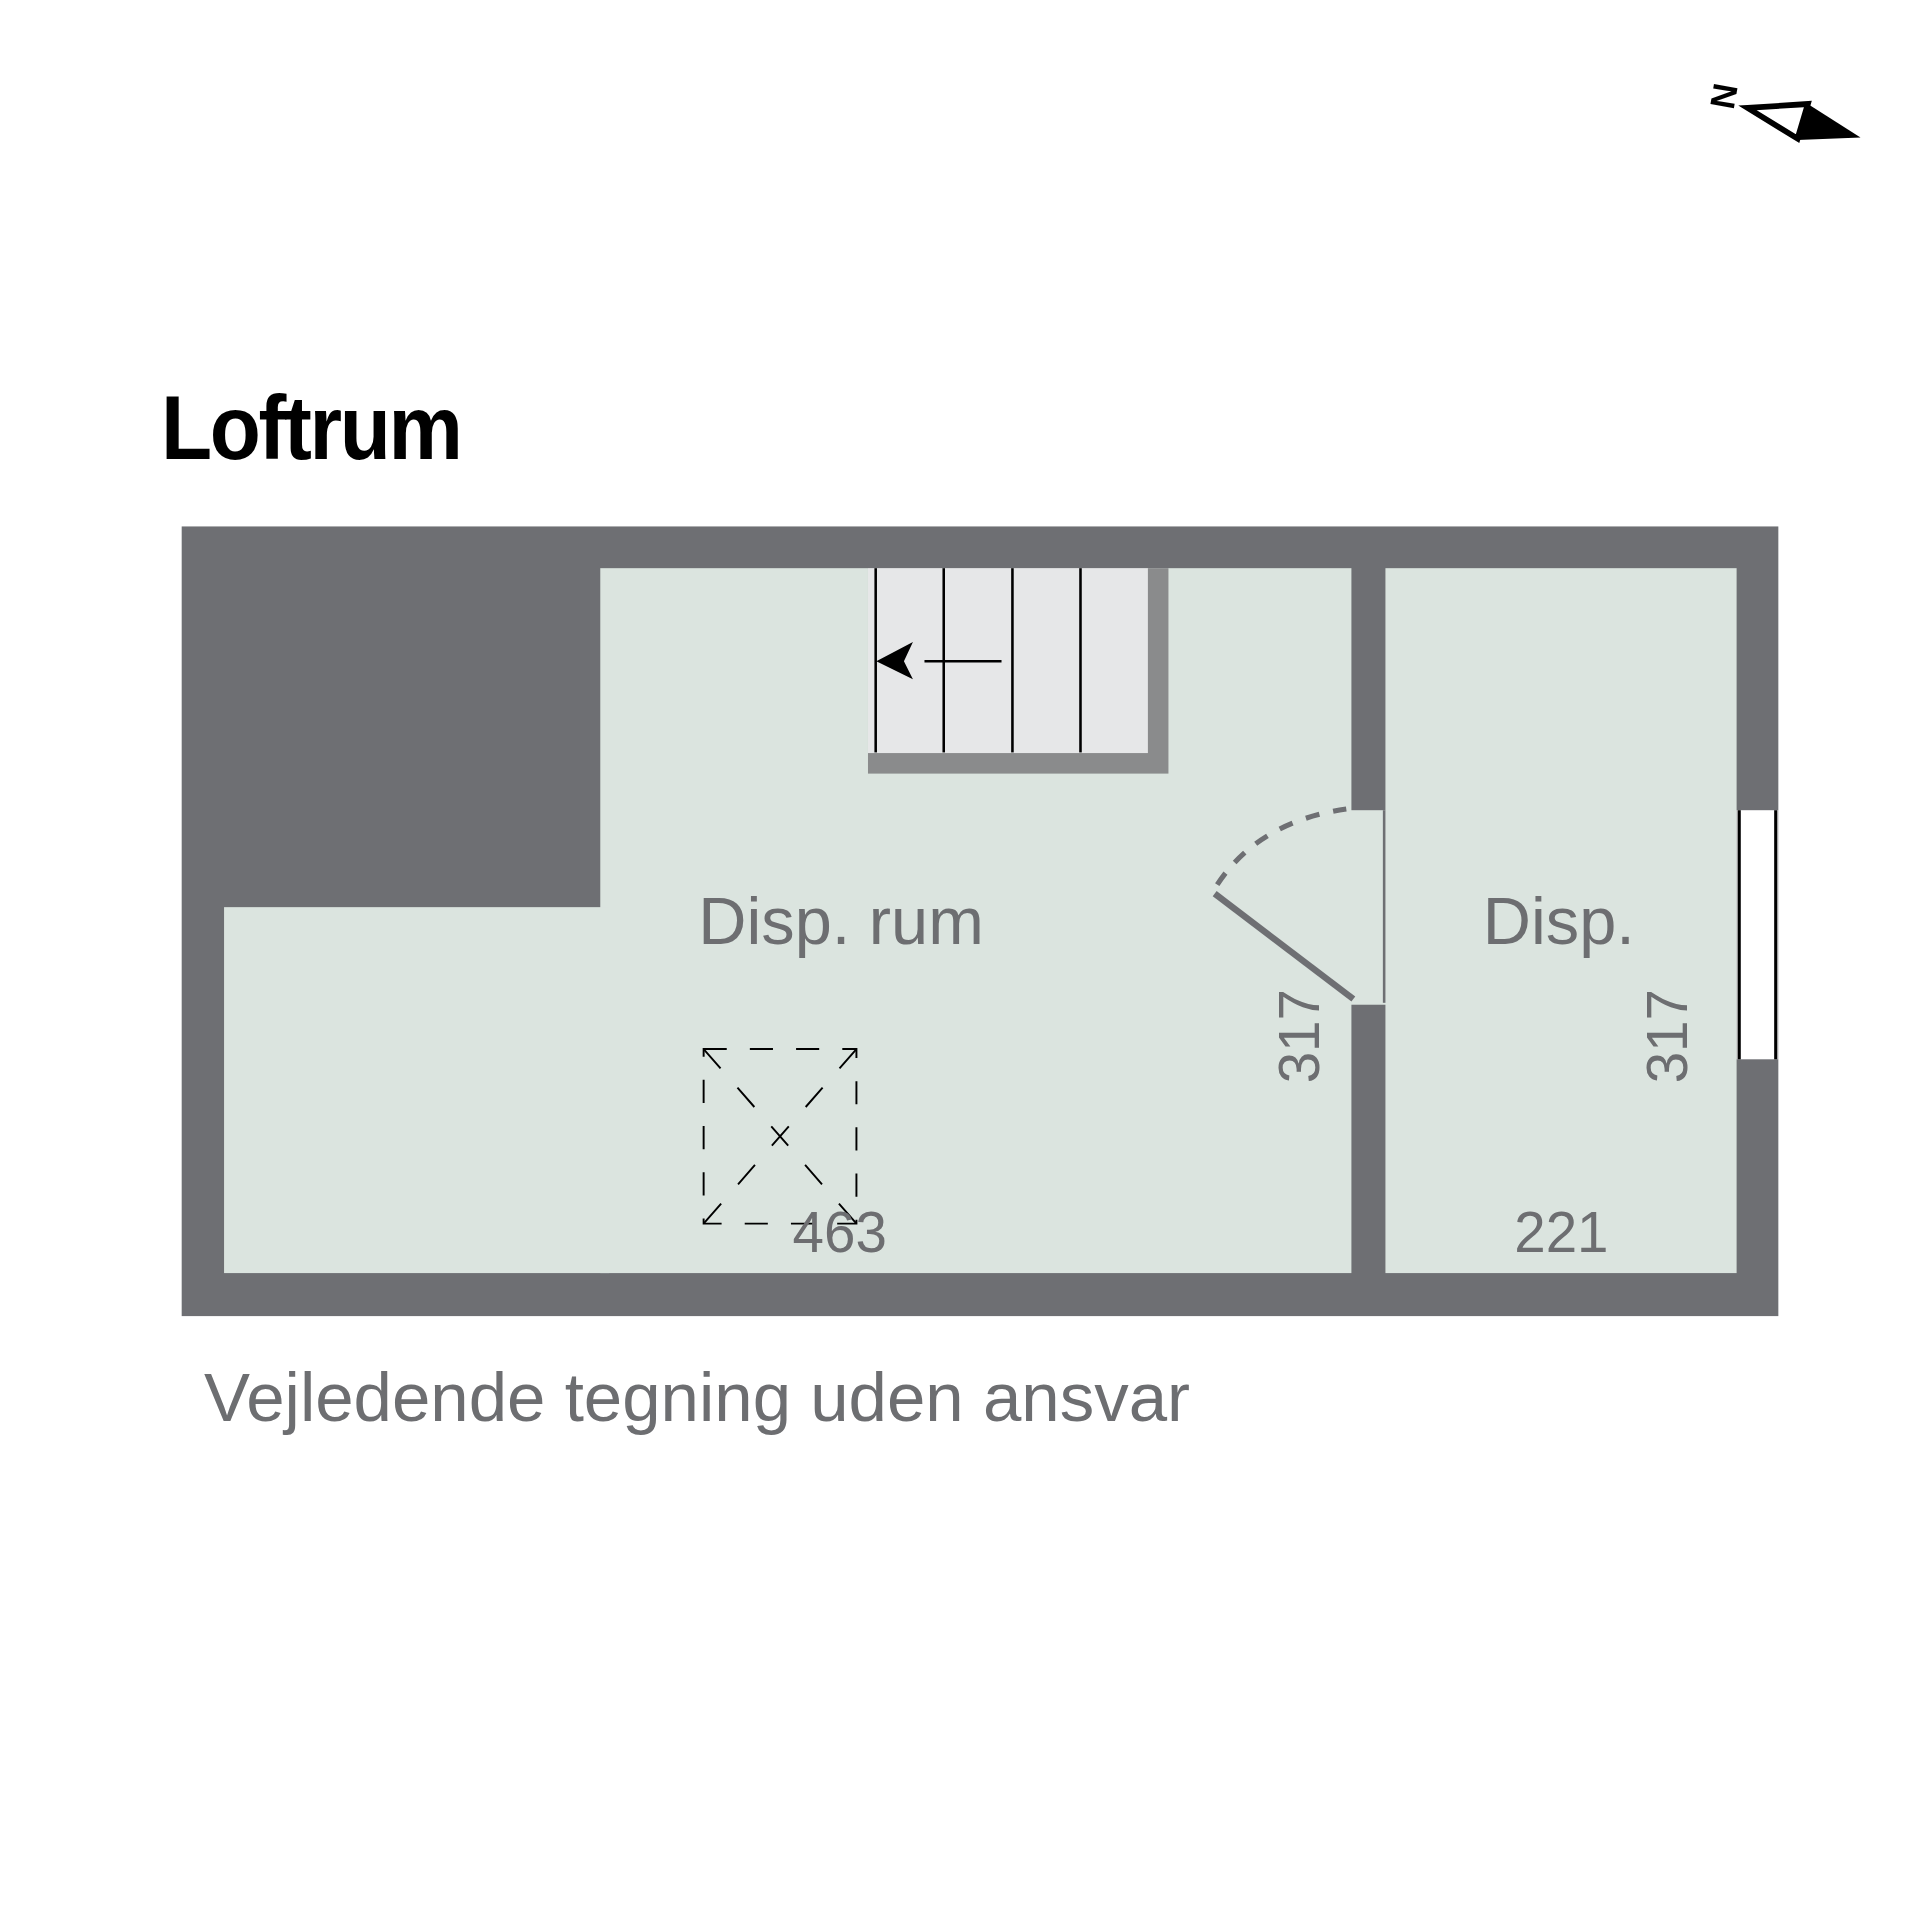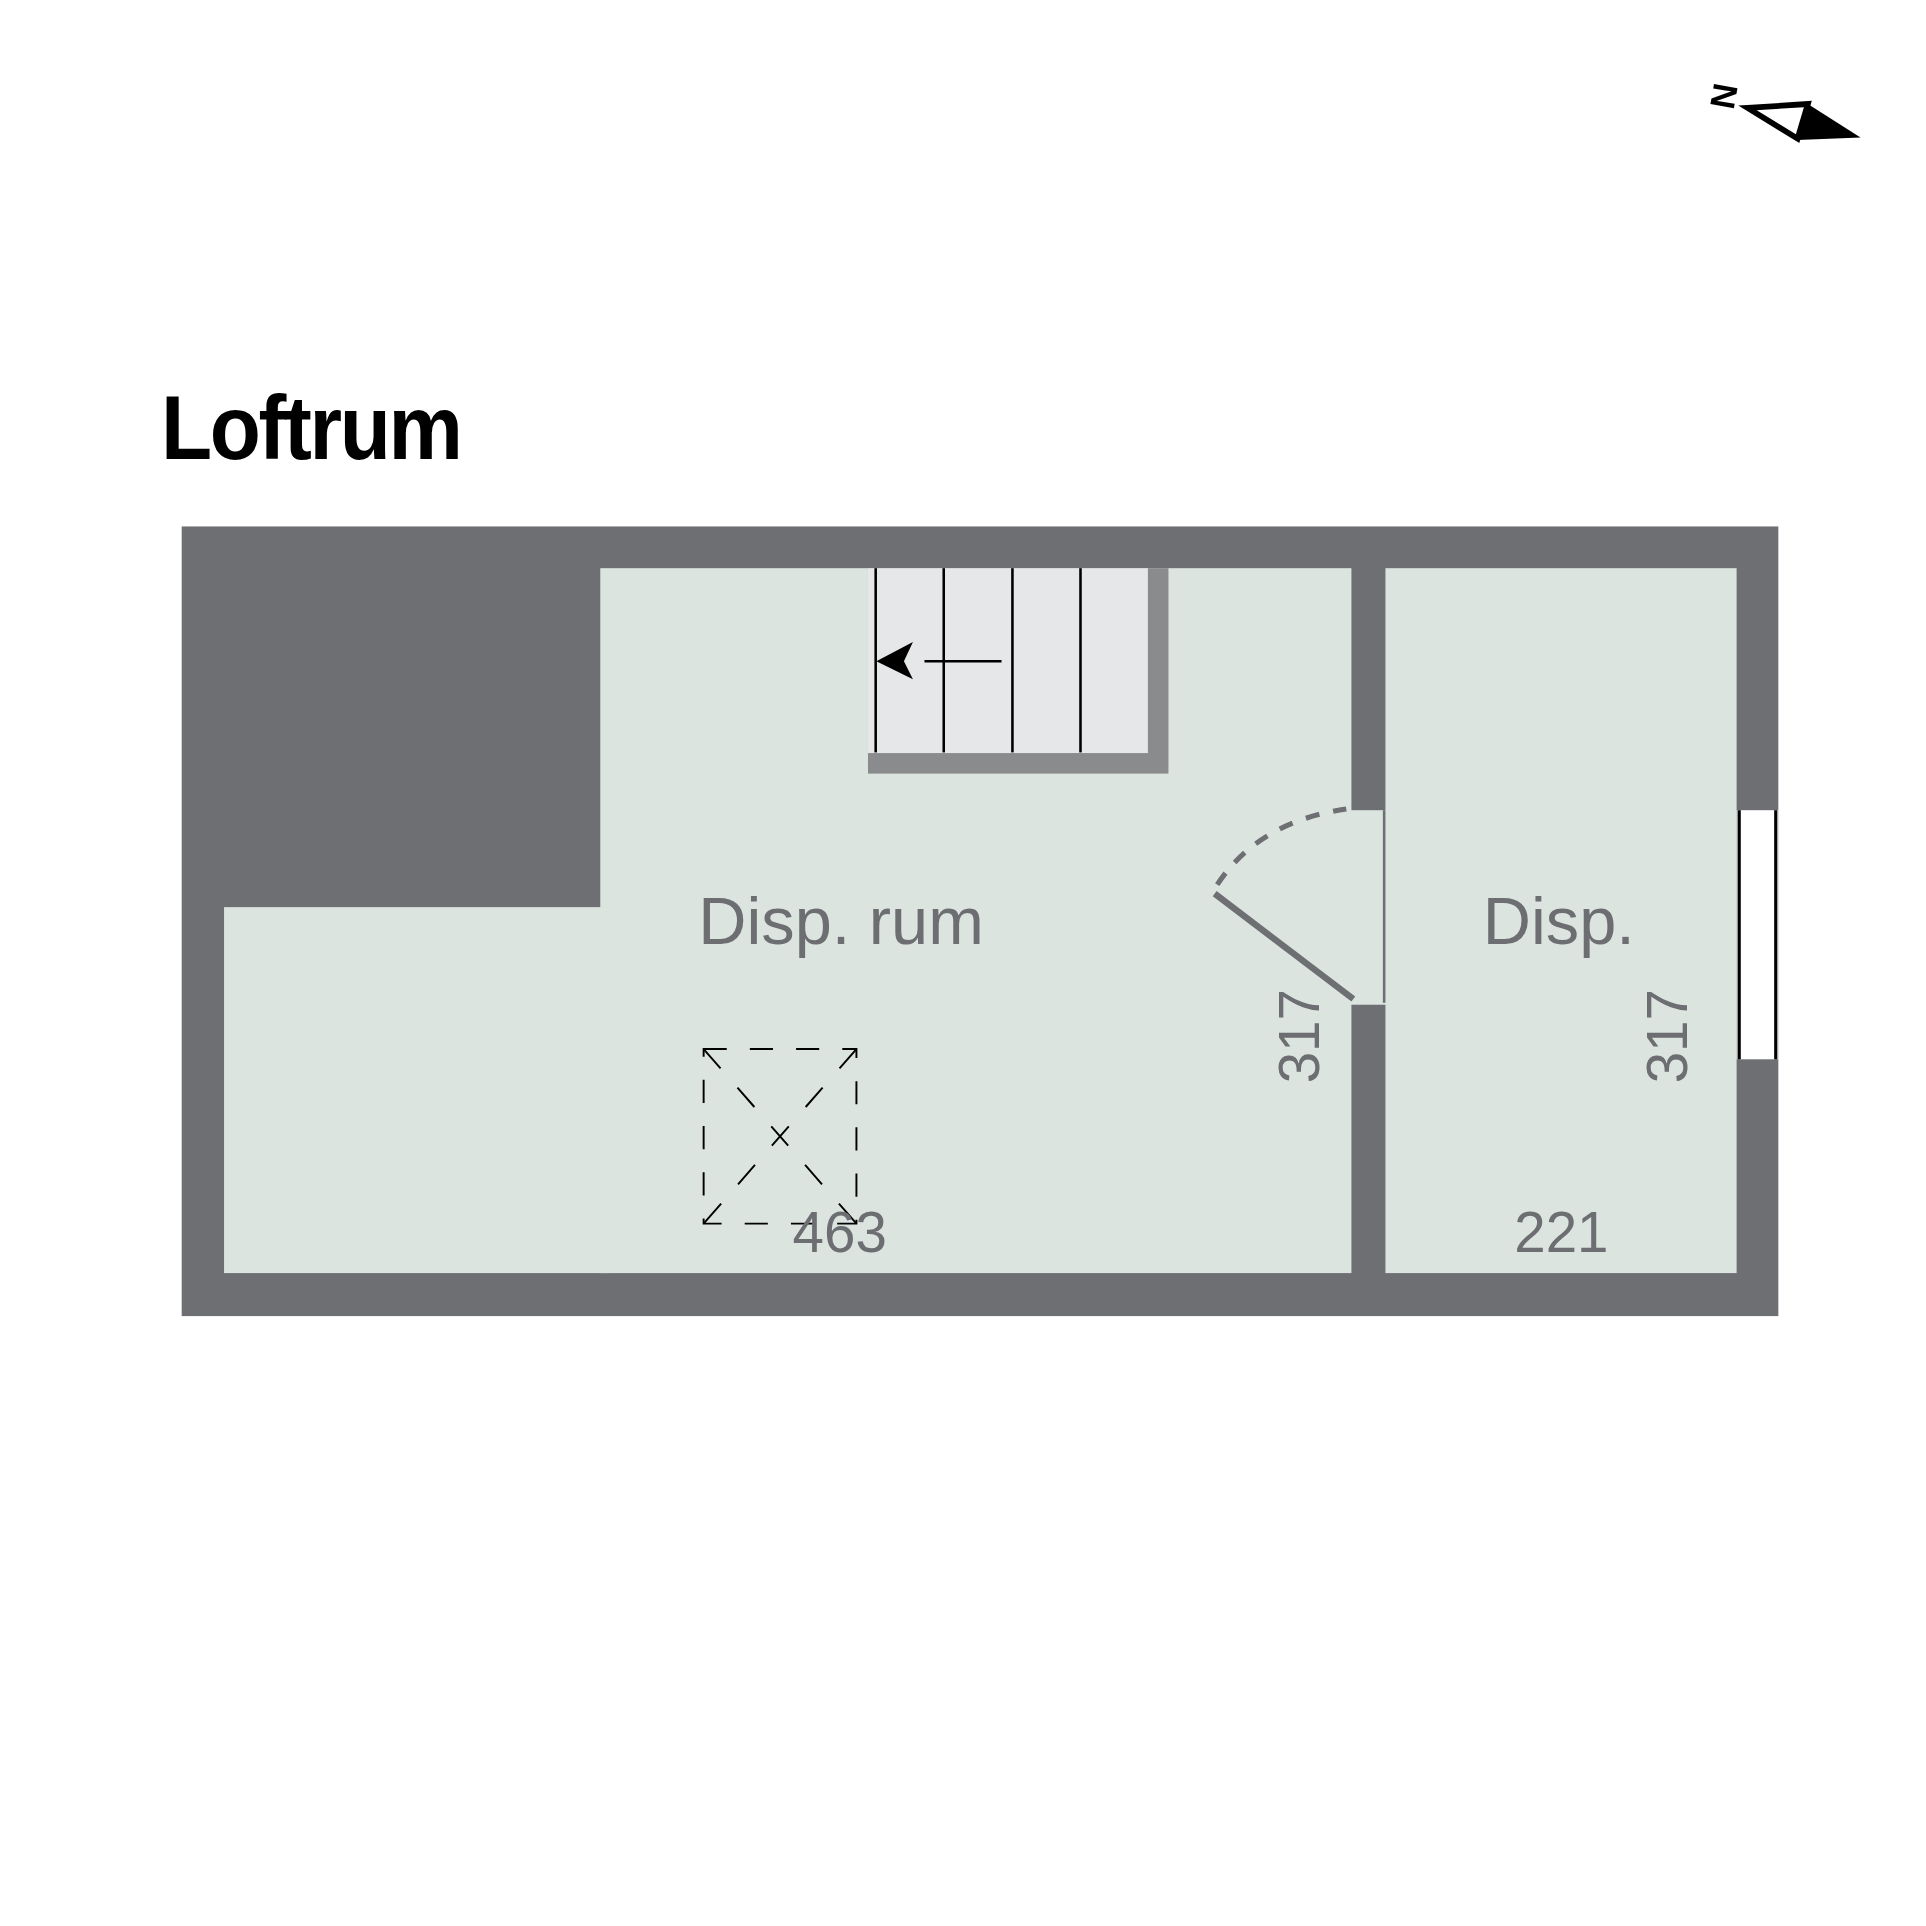--- a/index.html
+++ b/index.html
@@ -74,14 +74,15 @@
 
     <text x="1310" y="1470" font-size="104" text-anchor="middle">Disp. rum</text>
     <text x="2428" y="1470" font-size="104" text-anchor="middle">Disp.</text>
 
     <text x="1308" y="1950" font-size="88" text-anchor="middle">463</text>
     <text x="2432" y="1950" font-size="88" text-anchor="middle">221</text>
     <text x="0" y="0" font-size="88" text-anchor="middle" transform="translate(2055 1614) rotate(-90)">317</text>
     <text x="0" y="0" font-size="88" text-anchor="middle" transform="translate(2628 1614) rotate(-90)">317</text>
   </svg>
 
+  <div class="disclaimer">Vejledende tegning uden ansvar</div>
 </div>
 
 
 </body></html>

